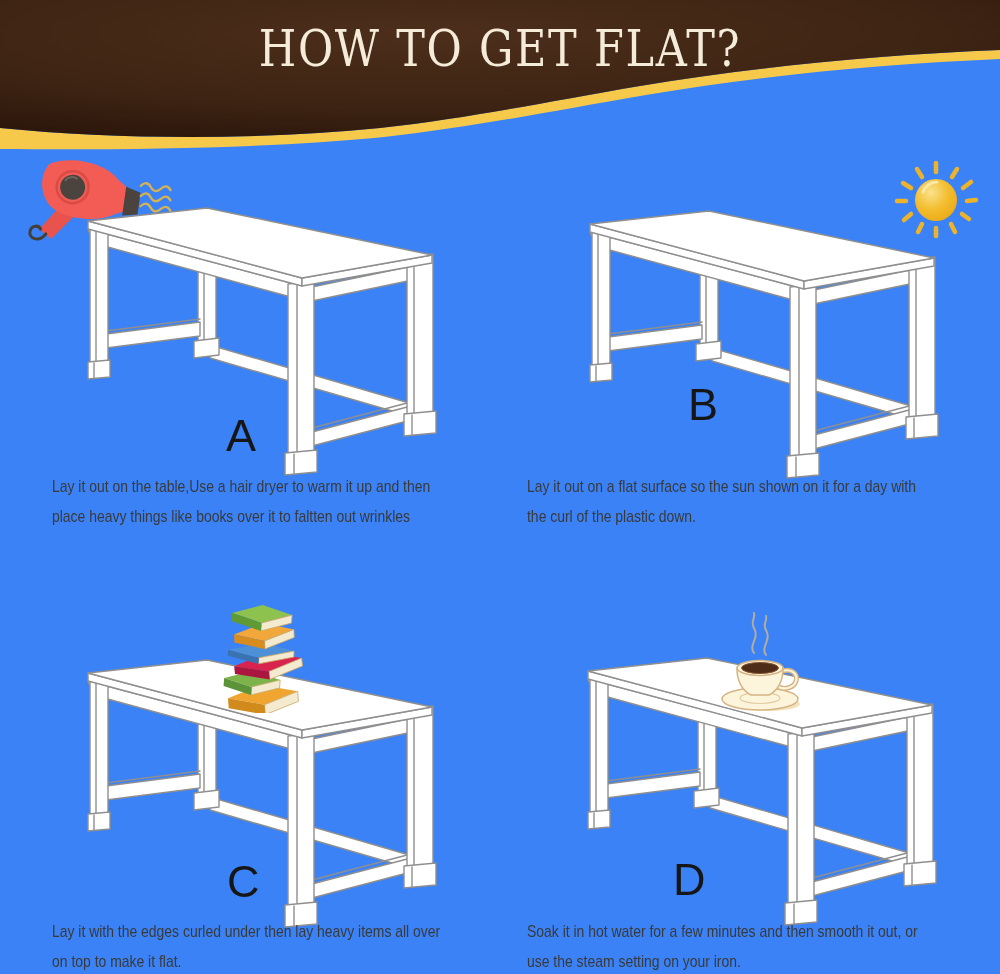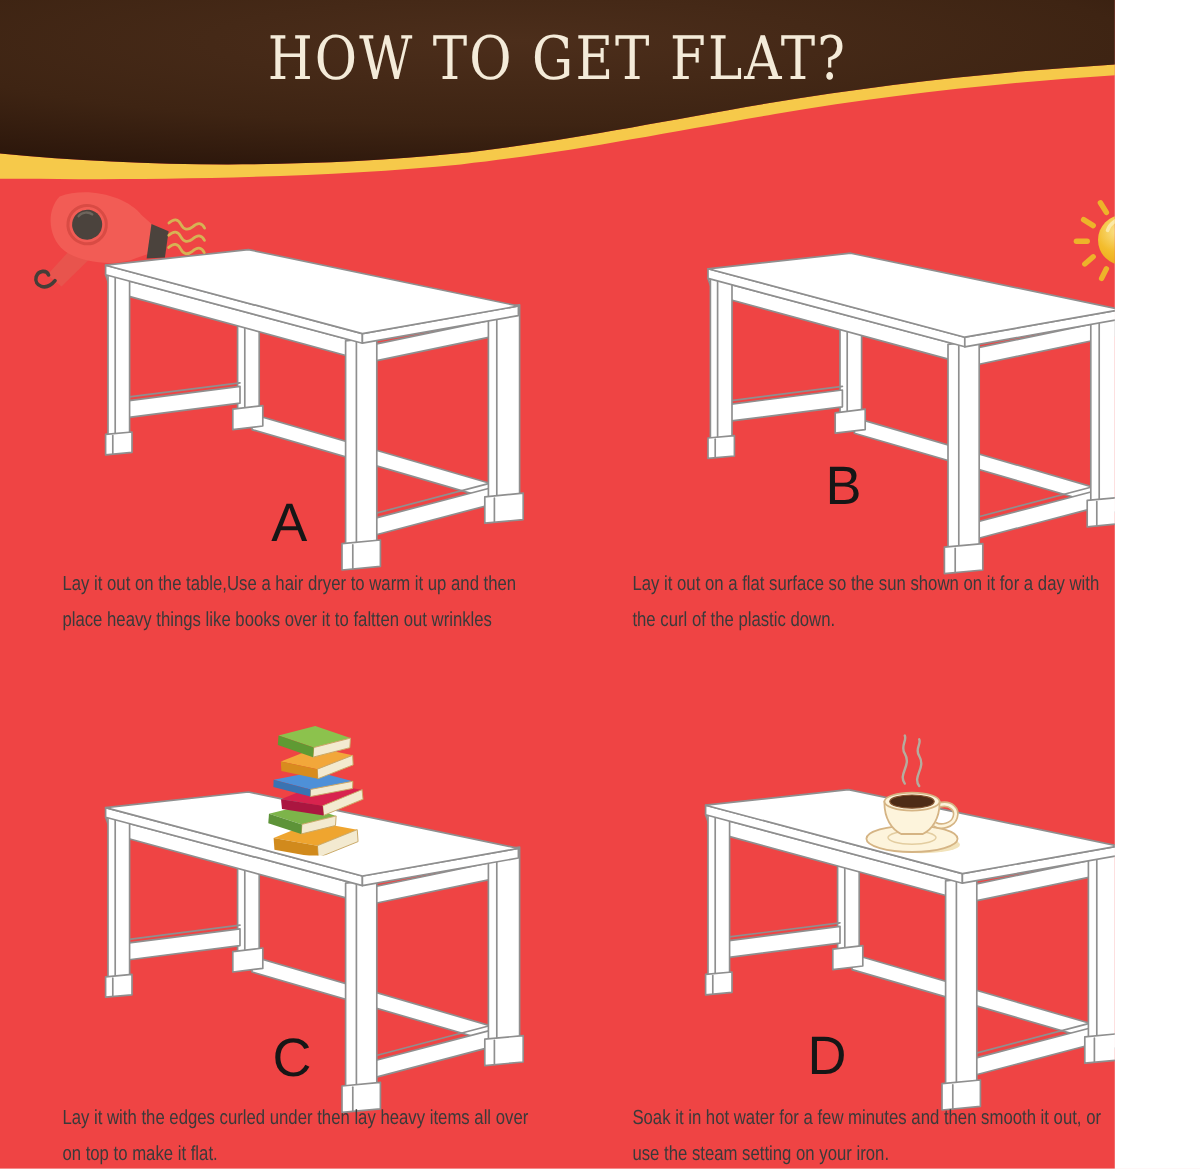--- a/index.html
+++ b/index.html
@@ -1,16 +1,16 @@
 <!DOCTYPE html>
 <html><head>
 <meta charset="utf-8">
 <style>
   html,body{margin:0;padding:0;background:#ffffff;}
-  .page{position:relative;width:929px;height:974px;background:#ef4444;overflow:hidden;
+  .page{position:relative;width:1000px;height:974px;background:#3b82f6;overflow:hidden;
         font-family:"Liberation Sans",sans-serif;}
   .abs{position:absolute;}
   .title{position:absolute;left:0;right:0;top:20px;text-align:center;
          font-family:"DejaVu Serif",serif;font-size:50px;letter-spacing:2px;
          transform:scaleX(.86);transform-origin:50% 50%;font-weight:400;}
   .letter{position:absolute;font-size:45px;color:#161616;font-weight:400;
           font-family:"Liberation Sans",sans-serif;}
   .caption{position:absolute;font-size:17px;line-height:30px;color:#3a3a3a;
            white-space:nowrap;transform:scaleX(.82);transform-origin:left top;}
   svg{display:block;}

